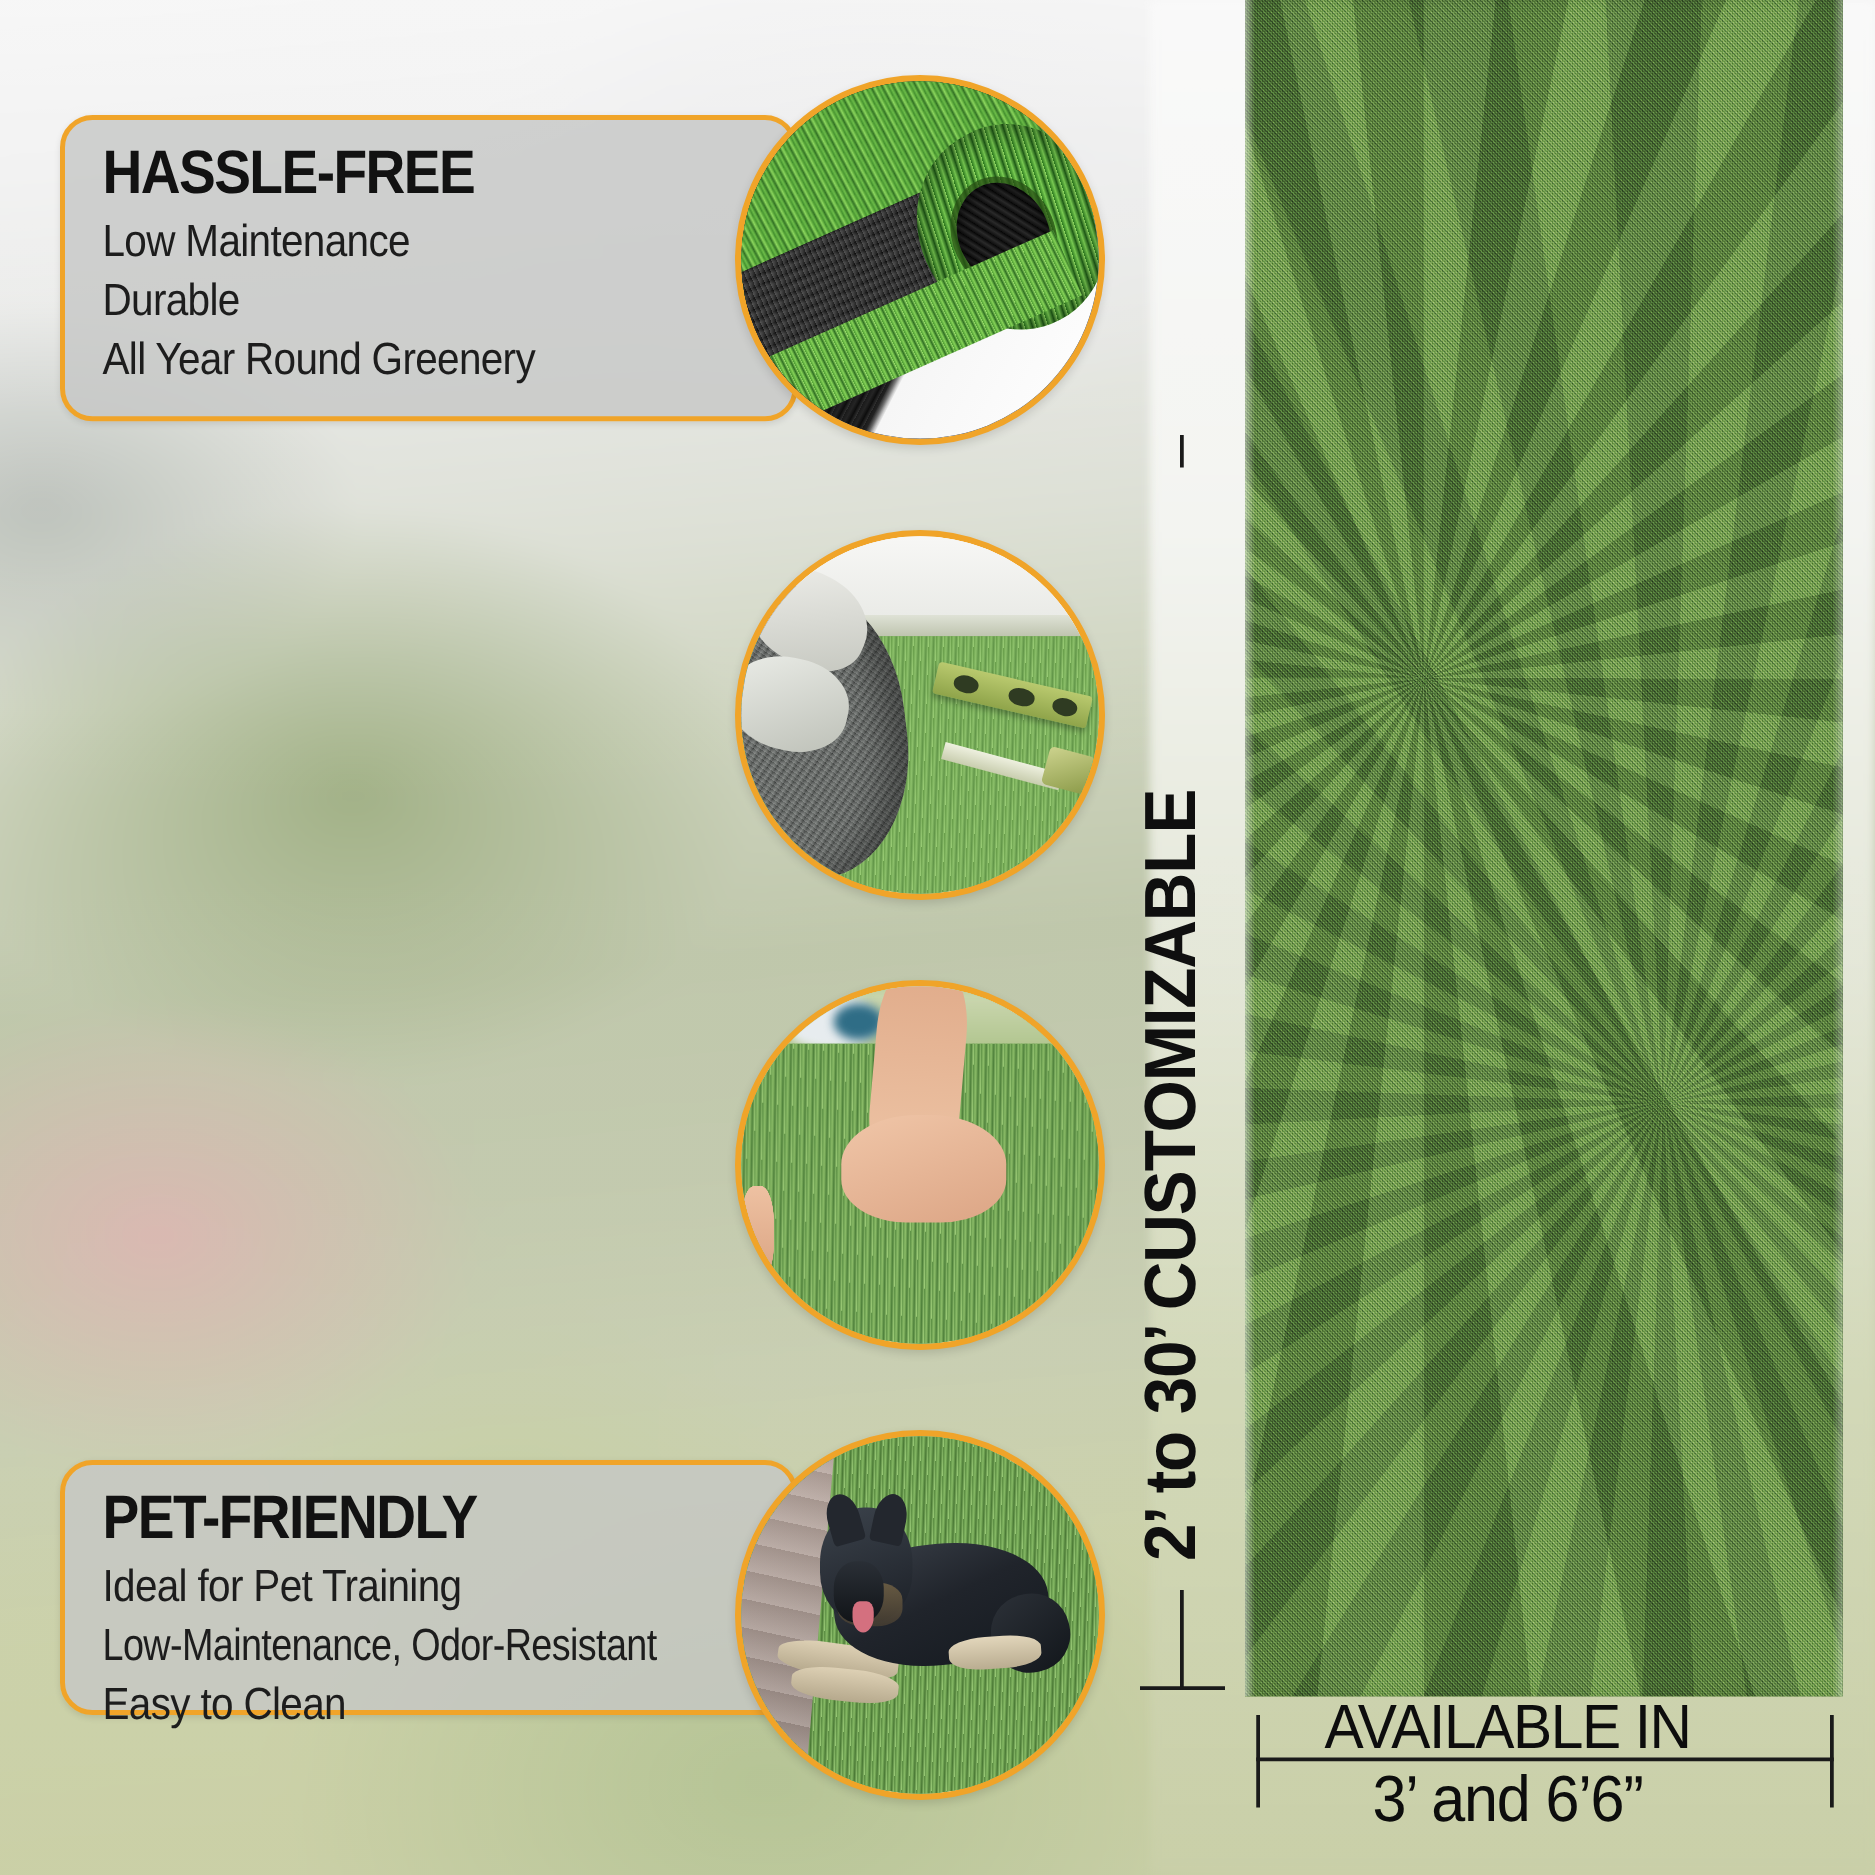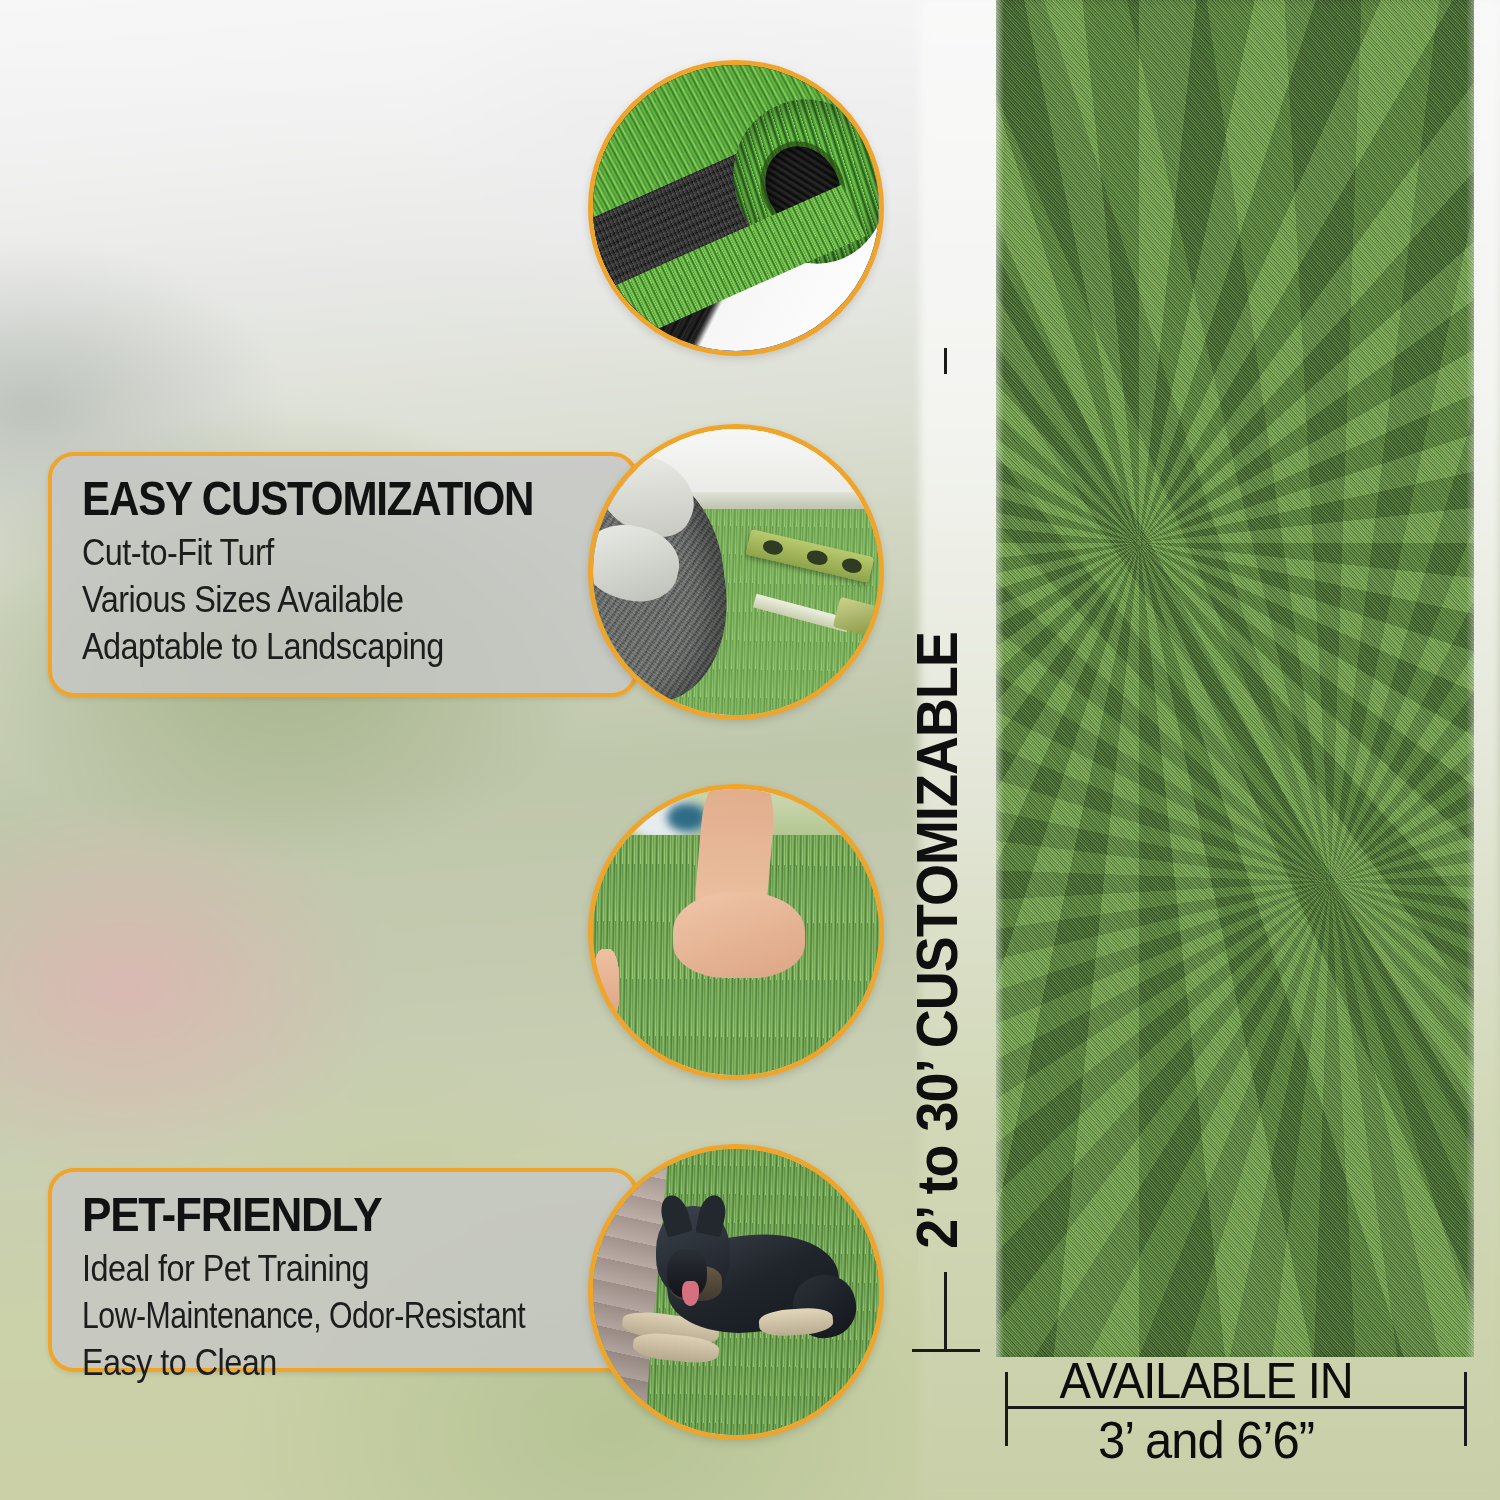--- a/index.html
+++ b/index.html
@@ -354,29 +354,29 @@
 </style>
 </head>
 <body>
 
 <div id="stage">
 
   <div class="bg-photo"></div>
   <div class="bg-right"></div>
   <div class="bg-veil"></div>
 
-
-  <div class="card" id="card-2">
+  <div class="card" id="card-1">
     <div class="card-inner">
-      <h2 class="narrow">EASY CUSTOMIZATION</h2>
-      <p>Cut-to-Fit Turf</p>
-      <p>Various Sizes Available</p>
-      <p>Adaptable to Landscaping</p>
-    </div>
-  </div>
+      <h2>HASSLE-FREE</h2>
+      <p>Low Maintenance</p>
+      <p>Durable</p>
+      <p>All Year Round Greenery</p>
+    </div>
+  </div>
+
 
 
   <div class="card" id="card-4">
     <div class="card-inner">
       <h2>PET-FRIENDLY</h2>
       <p>Ideal for Pet Training</p>
       <p class="tight">Low-Maintenance, Odor-Resistant</p>
       <p>Easy to Clean</p>
     </div>
   </div>

